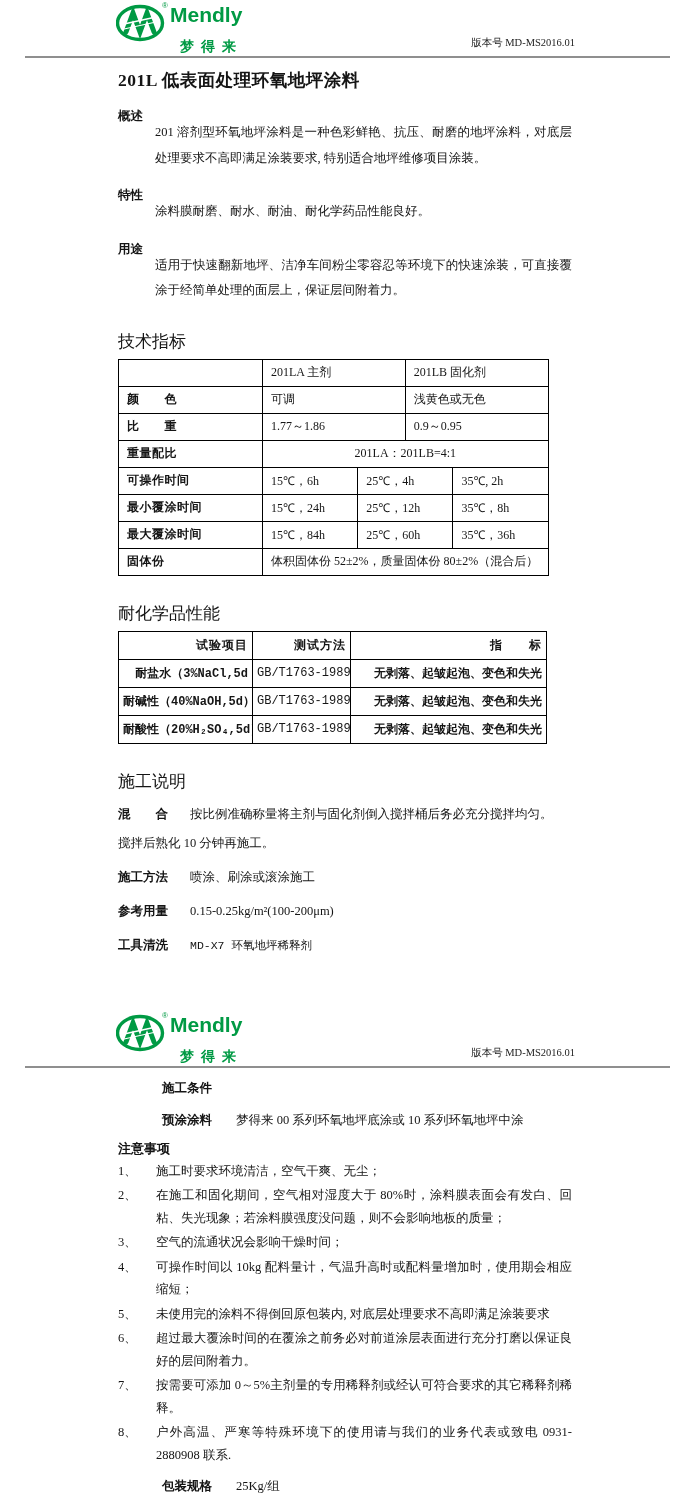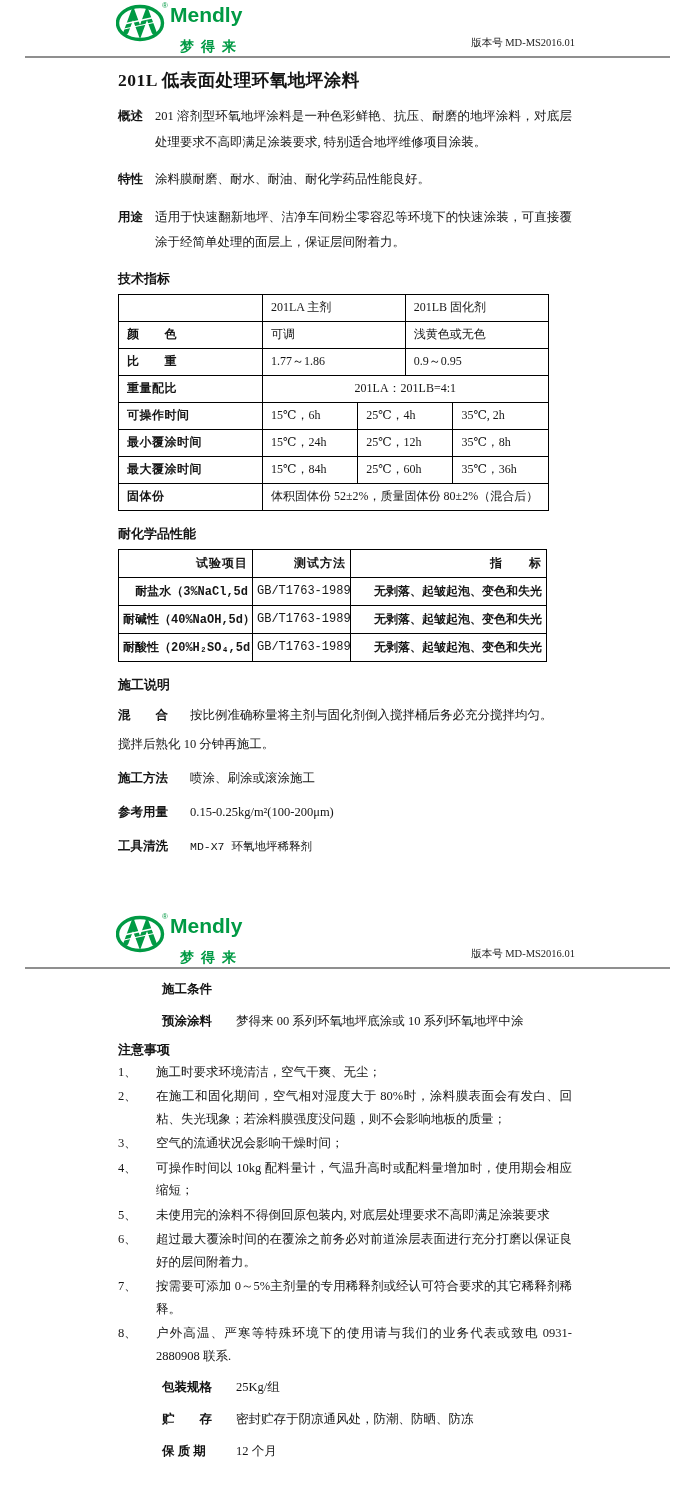--- a/index.html
+++ b/index.html
@@ -35,24 +35,24 @@
   .version{font-size:10.5px;color:#222;white-space:nowrap;padding-bottom:4px;}
   .rule{border-top:2px solid #8f8f8f;margin:0 17px 0 25px;}
   
   .title{
     margin:10px 0 4px 118px;
     font-size:17.5px;font-weight:bold;letter-spacing:0.5px;
   }
   .content{margin:0 115px 0 118px;font-size:12.5px;}
   .para{display:flex;line-height:25.5px;margin-top:12px;}
   .para .lbl{width:37px;flex:none;font-weight:bold;}
-  .para .txt{flex:1;text-align:justify;}
-  .sec-heading{font-weight:bold;font-size:13px;margin:14px 0 6px 0;}
+  .para .txt{flex:1;text-align:justify;margin-top:16px;}
+  .sec-heading{font-weight:normal;font-size:17px;margin:26px 0 6px 0;}
   table{border-collapse:collapse;table-layout:fixed;}
-  .tech-table{width:430px;}
+  .tech-table{width:430px;font-family:Liberation Serif, serif;}
   .tech-table td{
     border:1px solid #000;font-size:12px;padding:2px 8px;height:22px;
     overflow:hidden;white-space:nowrap;
   }
   .tech-table td.lbl{font-weight:bold;letter-spacing:0.5px;}
   .tech-table td.center{text-align:center;}
   .chem-table{width:428px;margin-top:2px;}
   .chem-table td{
     border:1px solid #000;font-size:12px;padding:2px 4px;height:23px;
     text-align:right;overflow:hidden;white-space:nowrap;font-family:Liberation Mono, monospace;

